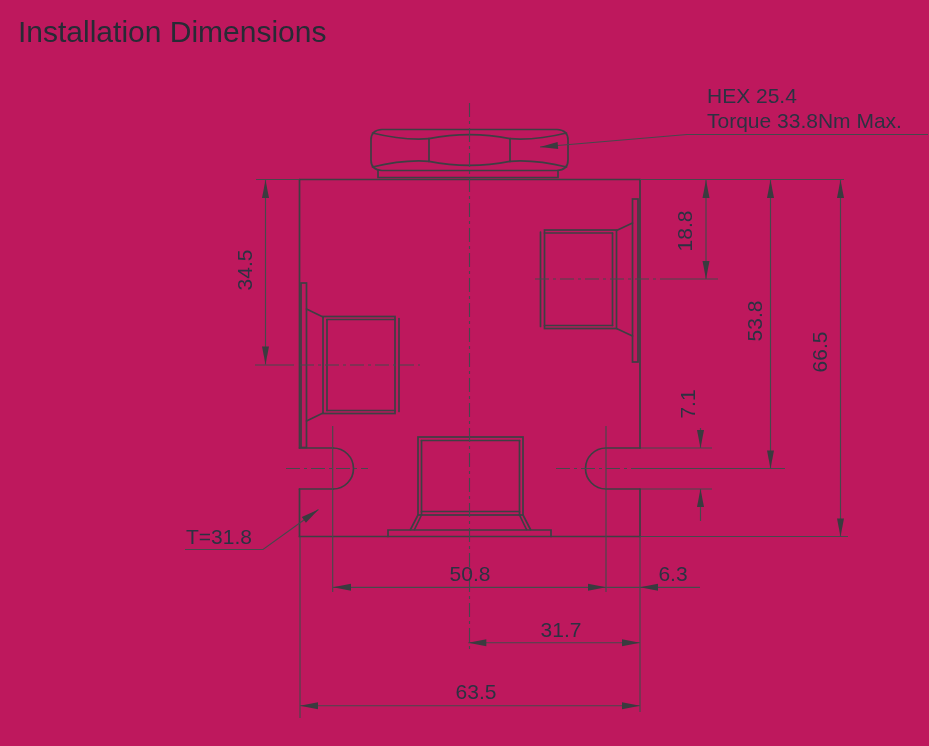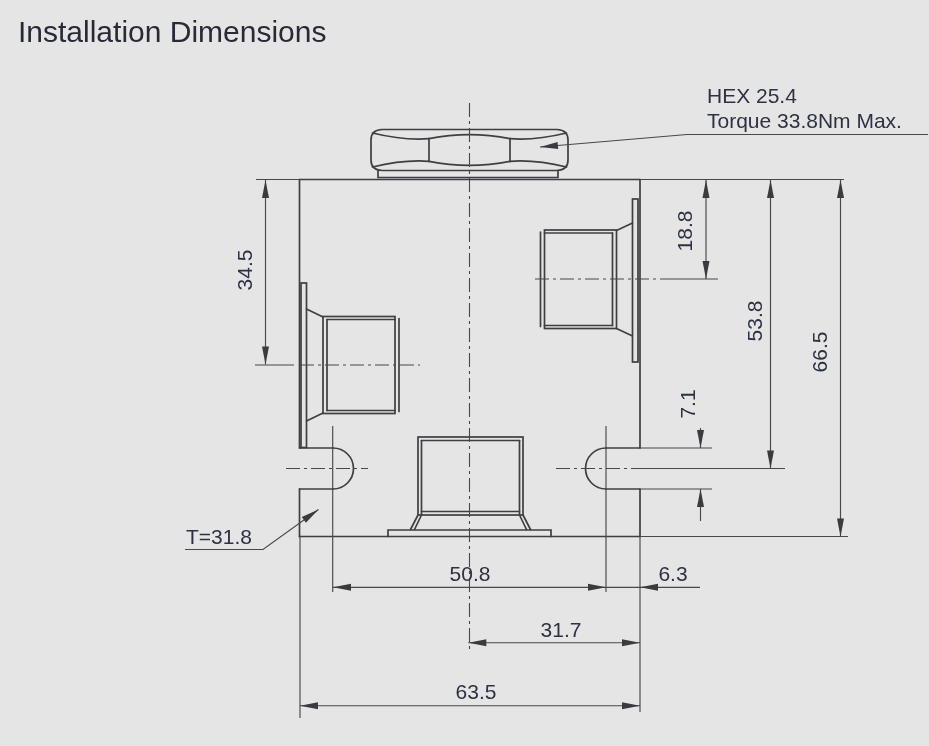--- a/index.html
+++ b/index.html
@@ -1,16 +1,16 @@
 <!DOCTYPE html>
 <html><head>
 <meta charset="utf-8">
 <style>
   html,body{margin:0;padding:0;background:#ffffff;}
-  .stage{position:relative;width:929px;height:746px;background:#e5e5e5;overflow:hidden;}
+  .stage{position:relative;width:929px;height:746px;background:#be185d;overflow:hidden;}
   svg{display:block;}
   .outline{stroke:#3e3f43;stroke-width:1.7;fill:none;stroke-linecap:round;}
   .thin{stroke:#47484c;stroke-width:1.15;fill:none;}
   .center{stroke:#47484c;stroke-width:1.1;fill:none;stroke-dasharray:14 4 3 4;}
   .arrow{fill:#3a3b3f;stroke:none;}
   .dim-text{font-family:"Liberation Sans",sans-serif;font-size:21px;fill:#2c3242;}
   .callout-text{font-family:"Liberation Sans",sans-serif;font-size:21px;fill:#2c3242;}
   .title-text{font-family:"Liberation Sans",sans-serif;font-size:30px;fill:#272b35;}
 </style>
 </head>

